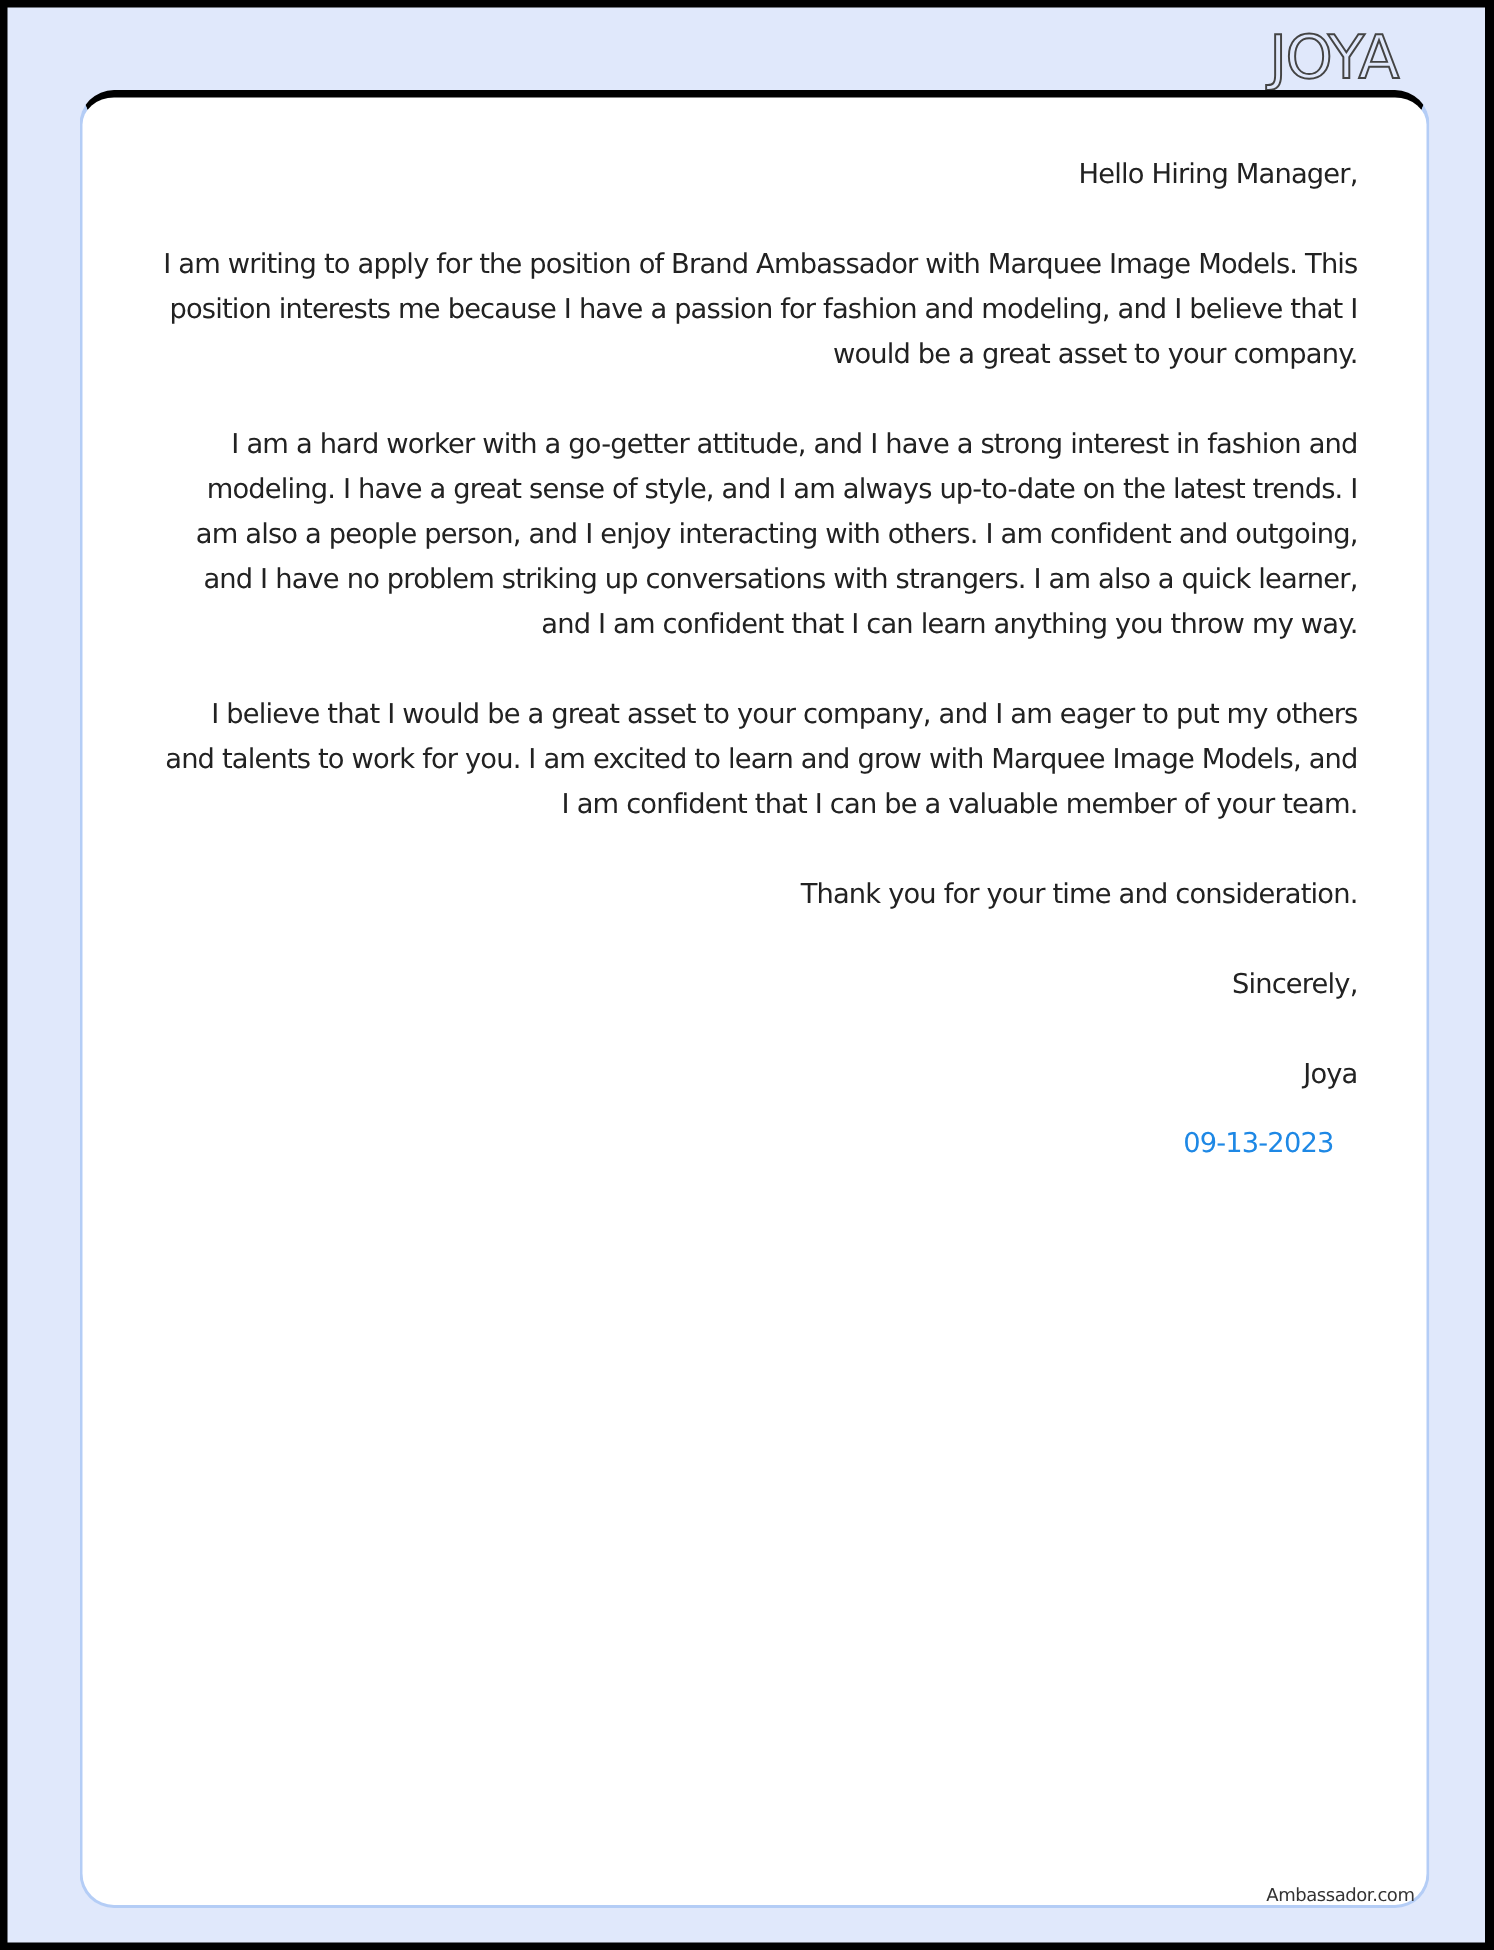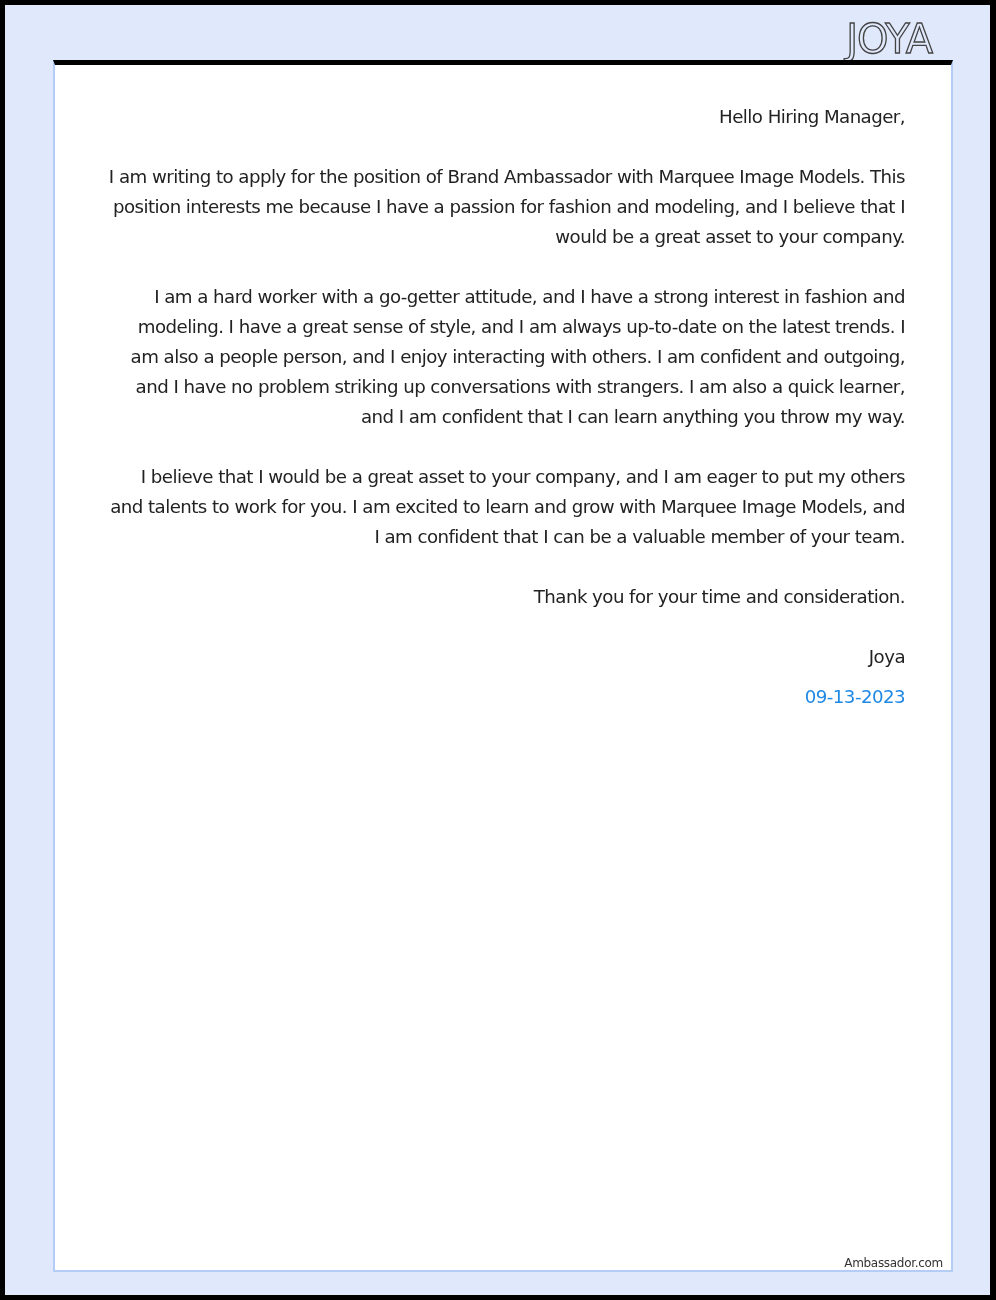--- a/index.html
+++ b/index.html
@@ -40,41 +40,42 @@
       left: 48px;
       top: 55px;
       width: 896px;
       height: 1205px;
       background: #ffffff;
       border-left: 2px solid #b4cdf6;
       border-right: 2px solid #b4cdf6;
       border-bottom: 2px solid #b4cdf6;
       border-top: 5px solid #000000;
       box-sizing: content-box;
+      border-radius: 23px;
     }
     .content {
       position: absolute;
       left: 50px;
       top: 37px;
       width: 800px;
       font-family: "DejaVu Sans", sans-serif;
       font-size: 18.2px;
       line-height: 30px;
       color: #222222;
       letter-spacing: -0.55px;
     }
     .content p {
       margin: 0 0 30px 0;
     }
     .content p.signature {
       margin: 0 0 10px 0;
     }
     .content .date {
       color: #1e88e5;
-      margin: 0;
+      margin: 16px;
     }
     .footer-credit {
       position: absolute;
       right: 8px;
       bottom: 0px;
       font-family: "DejaVu Sans", sans-serif;
       font-size: 12px;
       color: #333333;
       letter-spacing: -0.3px;
     }
@@ -85,19 +86,20 @@
 <div class="frame">
   <div class="brand">JOYA</div>
 
   <div class="page">
     <div class="content">
       <p>Hello Hiring Manager,</p>
       <p>I am writing to apply for the position of Brand Ambassador with Marquee Image Models. This position interests me because I have a passion for fashion and modeling, and I believe that I would be a great asset to your company.</p>
       <p>I am a hard worker with a go-getter attitude, and I have a strong interest in fashion and modeling. I have a great sense of style, and I am always up-to-date on the latest trends. I am also a people person, and I enjoy interacting with others. I am confident and outgoing, and I have no problem striking up conversations with strangers. I am also a quick learner, and I am confident that I can learn anything you throw my way.</p>
       <p>I believe that I would be a great asset to your company, and I am eager to put my others and talents to work for you. I am excited to learn and grow with Marquee Image Models, and I am confident that I can be a valuable member of your team.</p>
       <p>Thank you for your time and consideration.</p>
+      <p>Sincerely,</p>
       <p class="signature">Joya</p>
       <p class="date">09-13-2023</p>
     </div>
 
     <div class="footer-credit">Ambassador.com</div>
   </div>
 </div>
 
 </body></html>

